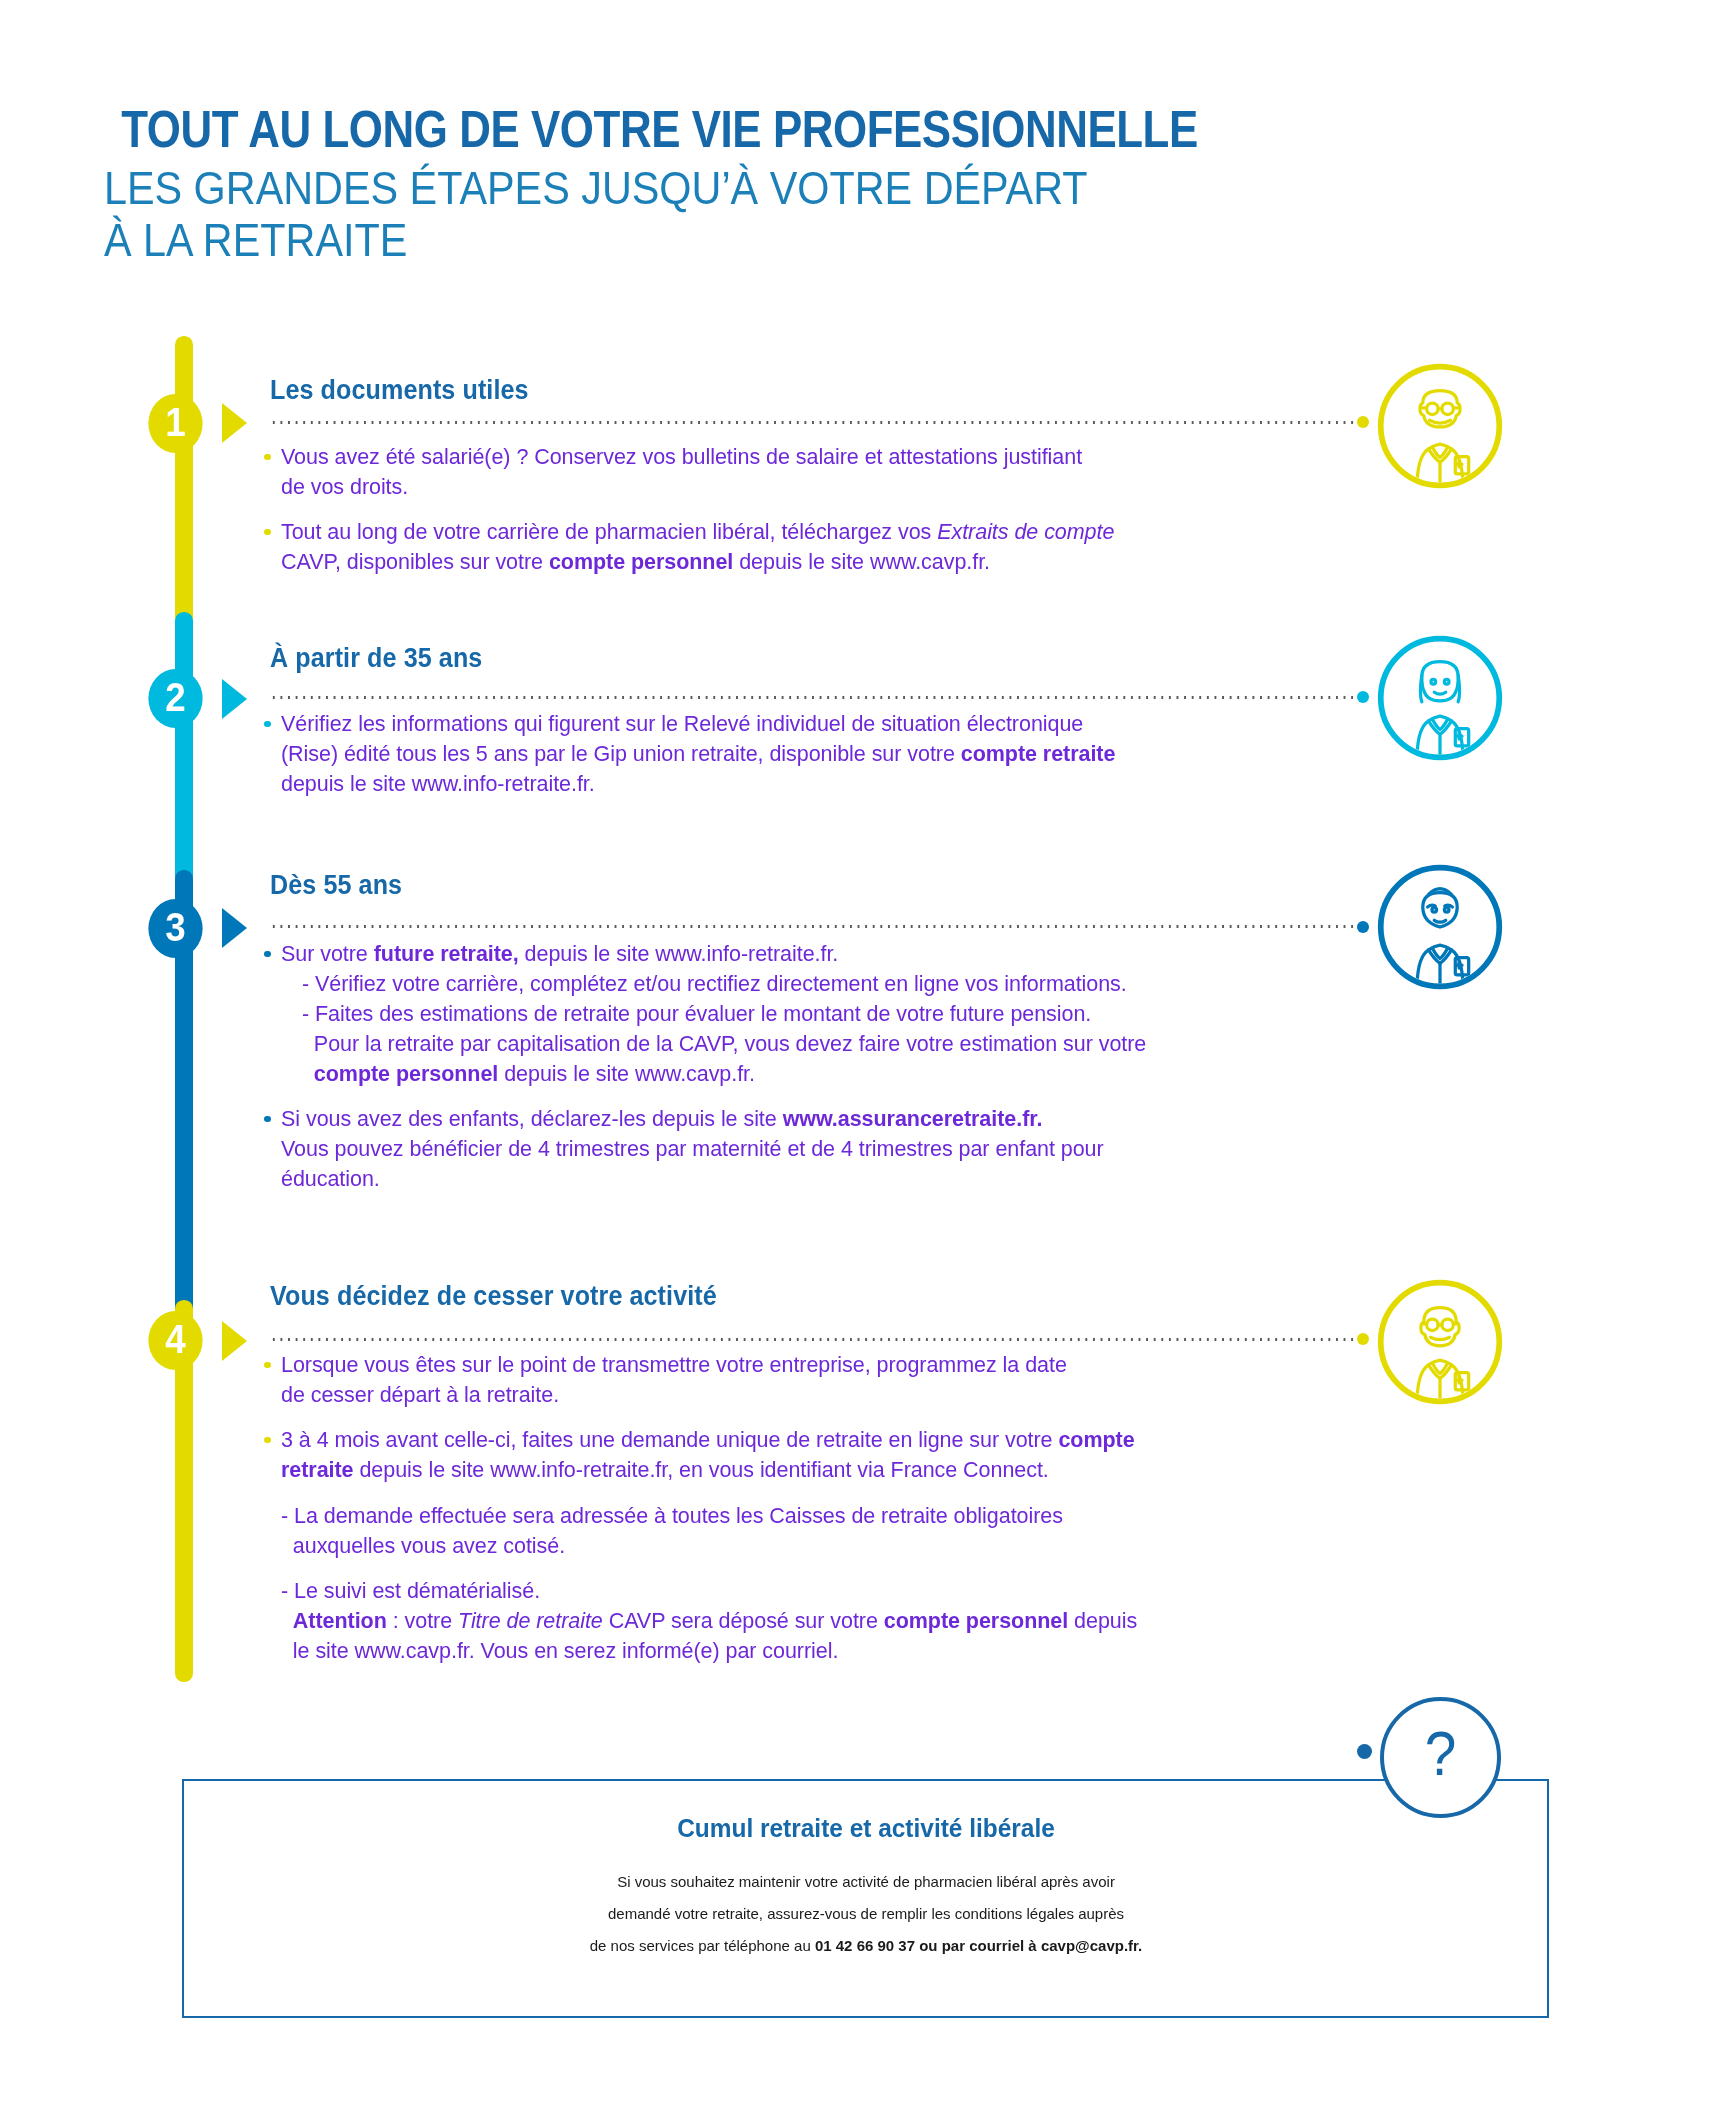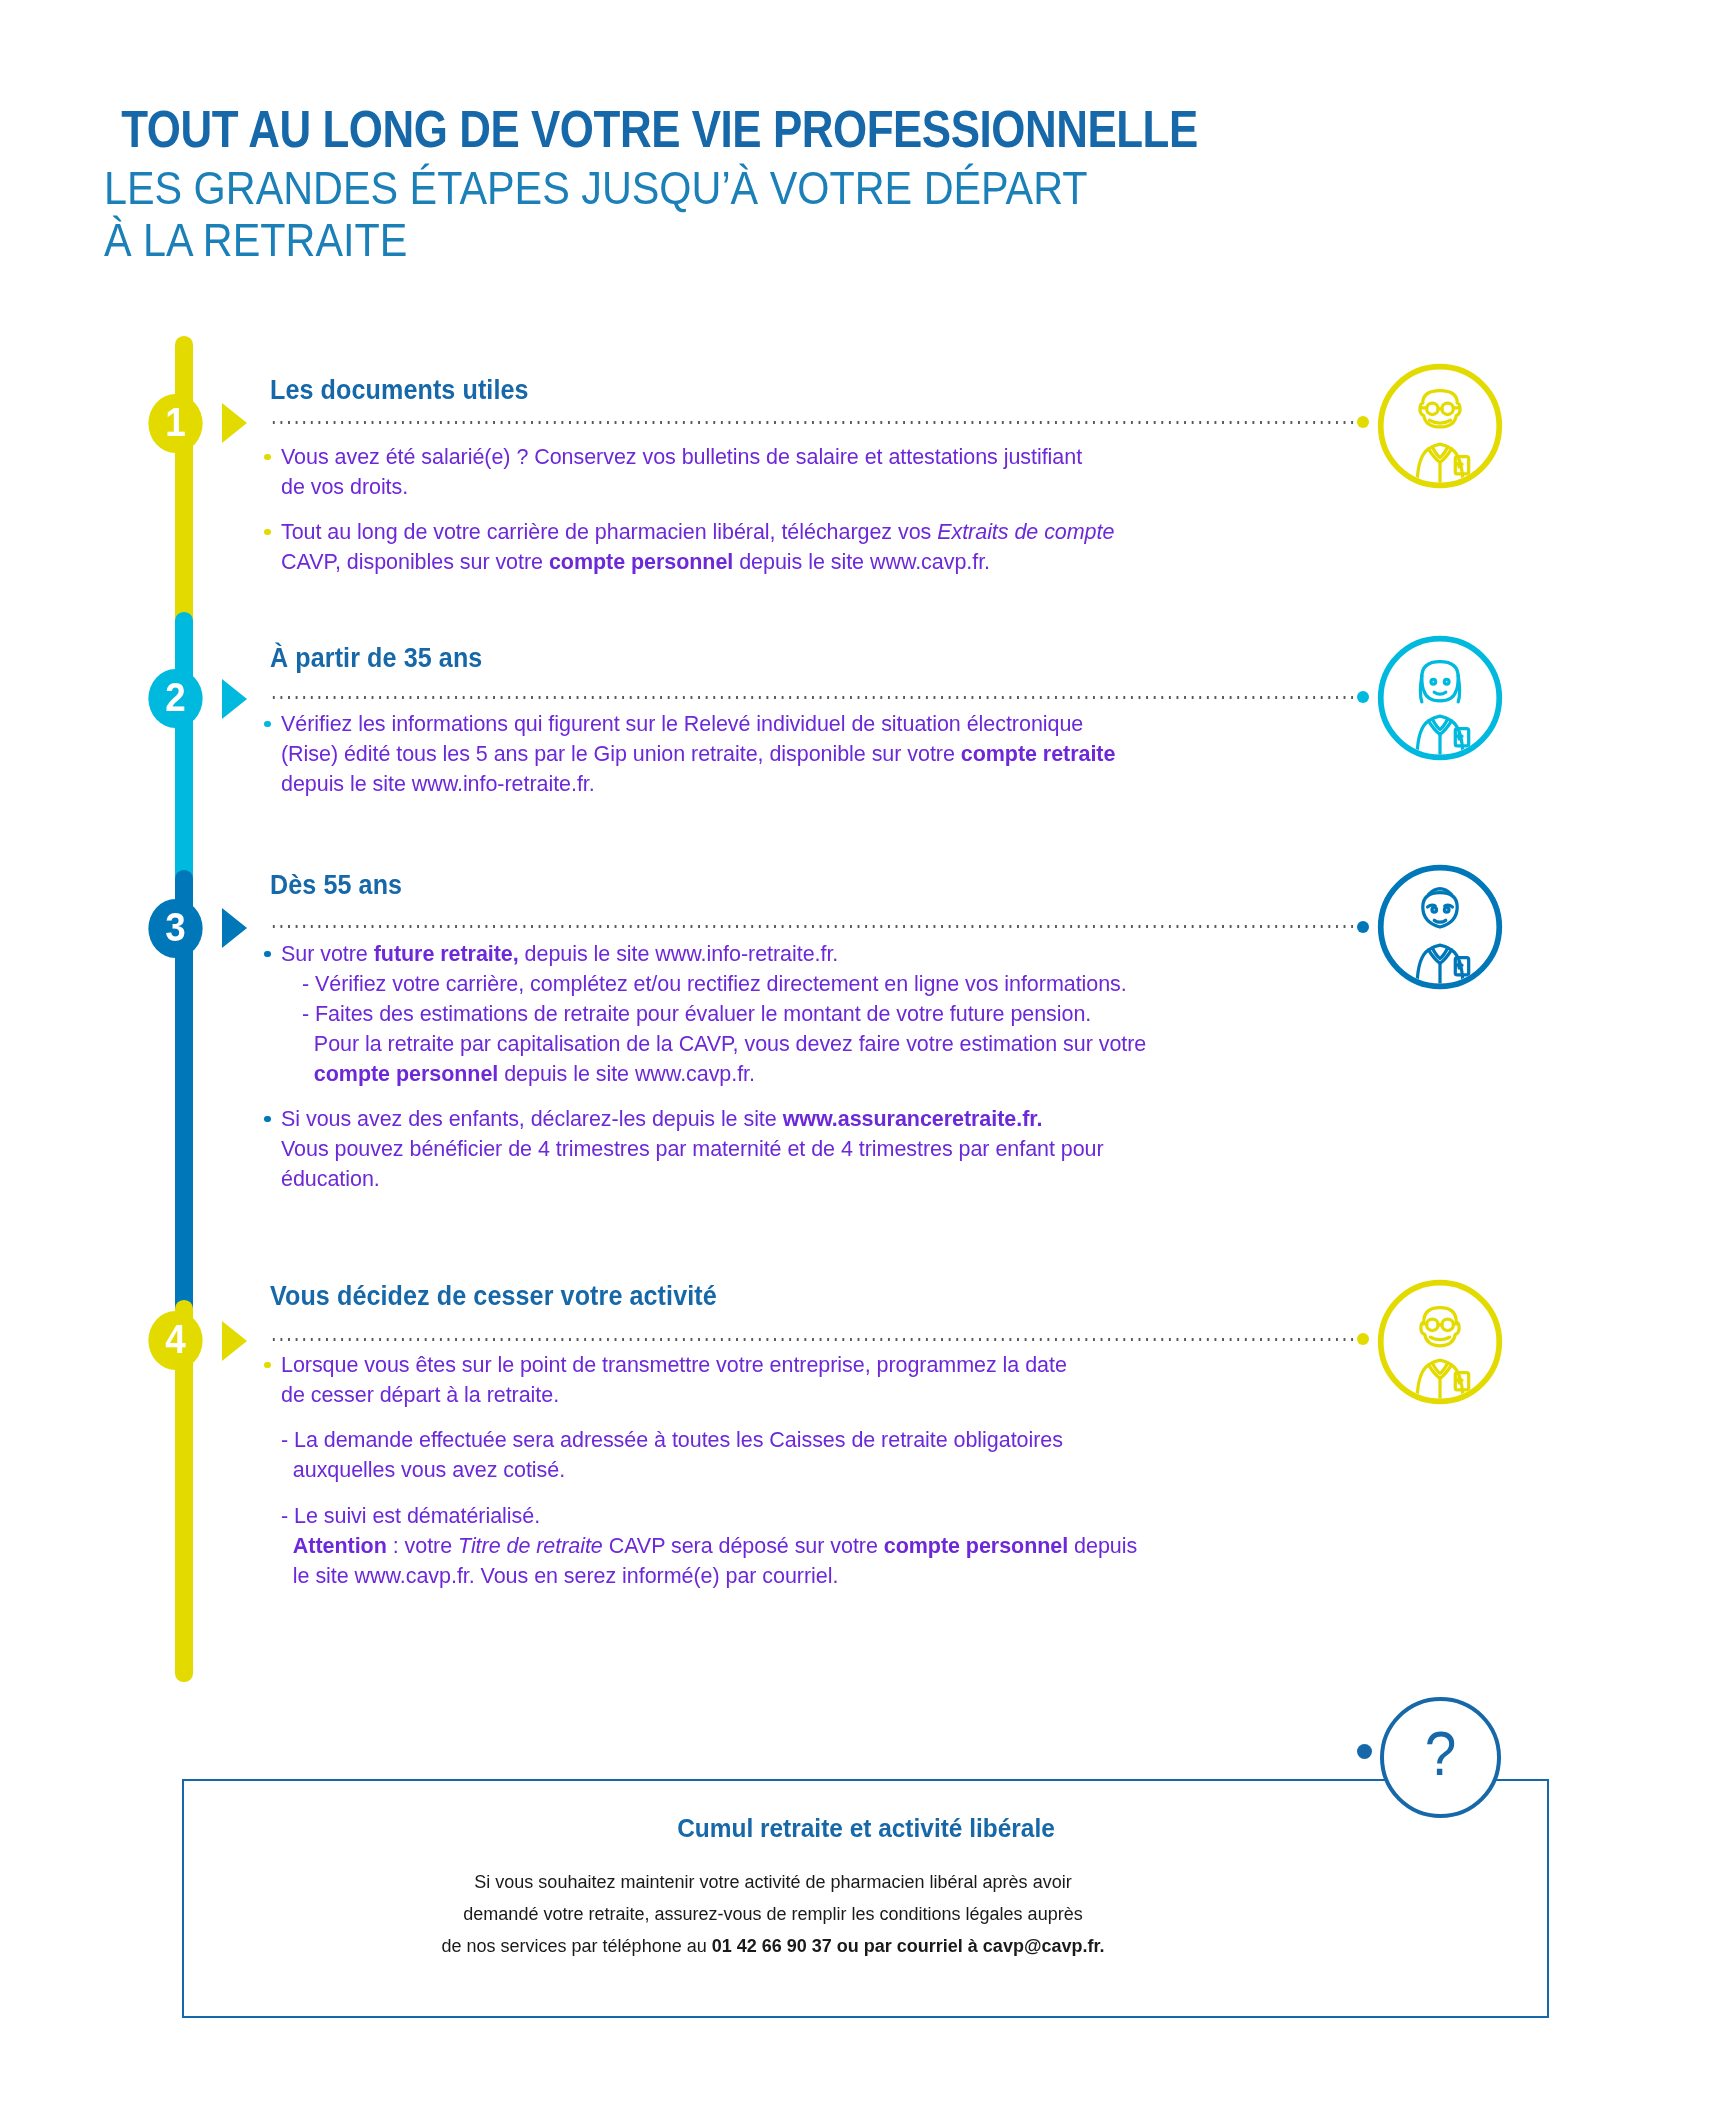--- a/index.html
+++ b/index.html
@@ -85,22 +85,22 @@
   
   .callout{
     position:absolute;left:182px;top:1779px;width:1367px;height:239px;
     border:2.9px solid #1668A8;box-sizing:border-box;background:#fff;
   }
   .callout-title{
     position:absolute;left:0;top:1813px;width:1732px;text-align:center;
     font-size:26px;font-weight:bold;color:#1668A8;transform:scaleX(0.94);
   }
   .callout-body{
-    position:absolute;left:0;top:1866px;width:1546px;text-align:center;
-    font-size:18px;color:#1a1a1a;line-height:32px;
+    position:absolute;left:0;top:1866px;width:1732px;text-align:center;
+    font-size:15px;color:#1a1a1a;line-height:32px;
   }
   .qbadge{
     position:absolute;left:1380px;top:1697px;width:113px;height:113px;
     border-radius:50%;border:4.8px solid #1668A8;background:#fff;
     display:flex;align-items:center;justify-content:center;
     font-size:63px;color:#1668A8;font-weight:normal;line-height:1;
   }
   .qbadge span{transform:translateY(-3.8px) scaleX(0.9);}
   .qdot{
     position:absolute;left:1357px;top:1744px;width:15.3px;height:15.3px;
@@ -281,20 +281,25 @@
           </defs>
   </svg>
       </div>
       <div class="body" style="left:262px;top:1350px;width:1080px;">
         <div class="li">
           <span class="dot" style="background:#E3DB00;"></span>
           <p>Lorsque vous êtes sur le point de transmettre votre entreprise, programmez la date</p>
           <p>de cesser départ à la retraite.</p>
         </div>
         <div class="li">
+          <span class="dot" style="background:#E3DB00;"></span>
+          <p>3 à 4 mois avant celle-ci, faites une demande unique de retraite en ligne sur votre <b>compte</b></p>
+          <p><b>retraite</b> depuis le site www.info-retraite.fr, en vous identifiant via France Connect.</p>
+        </div>
+        <div class="li">
           <p>- La demande effectuée sera adressée à toutes les Caisses de retraite obligatoires</p>
           <p>&nbsp;&nbsp;auxquelles vous avez cotisé.</p>
         </div>
         <div class="li">
           <p>- Le suivi est dématérialisé.</p>
           <p>&nbsp;&nbsp;<b>Attention</b> : votre <i>Titre de retraite</i> CAVP sera déposé sur votre <b>compte personnel</b> depuis</p>
           <p>&nbsp;&nbsp;le site www.cavp.fr. Vous en serez informé(e) par courriel.</p>
         </div>
       </div>
     </div>

